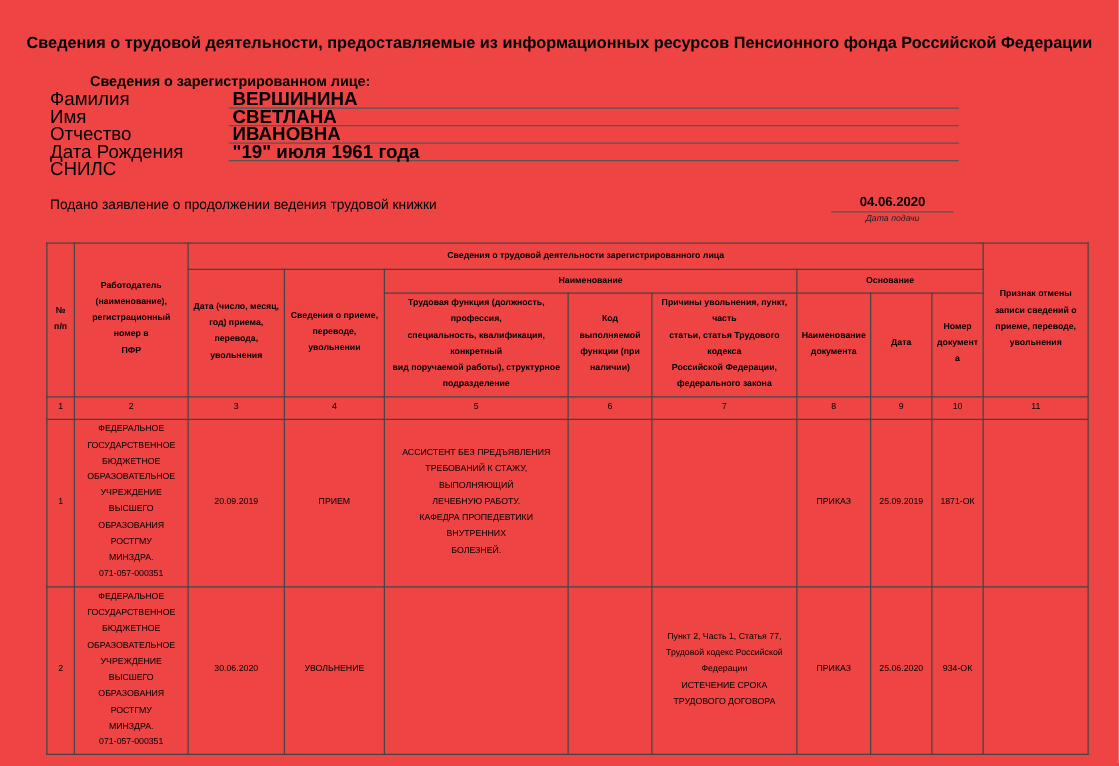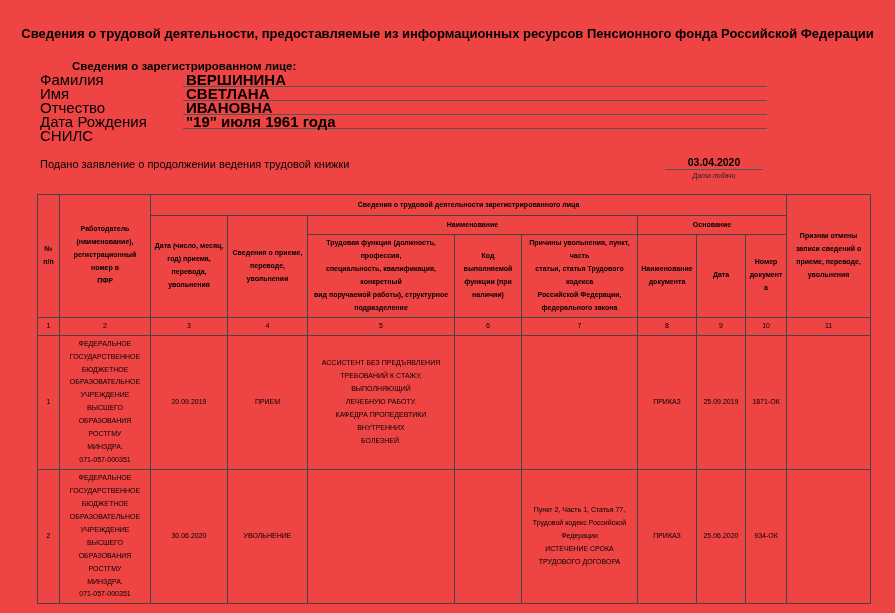--- a/index.html
+++ b/index.html
@@ -98,21 +98,21 @@
       <div class="field-value">"19" июля 1961 года</div>
     </div>
     <div class="field-row">
       <div class="field-label">СНИЛС</div>
     </div>
   </div>
 
   <div class="statement stmt-1">
     <div class="stmt-text">Подано заявление о продолжении ведения трудовой книжки</div>
     <div class="date-box">
-      <div class="date-value">03.04.2020</div>
+      <div class="date-value">04.06.2020</div>
       <div class="date-label">Дата подачи</div>
     </div>
   </div>
 
 
   <table class="records">
     <colgroup>
       <col style="width:22px">
         <col style="width:91px">
         <col style="width:77px">

